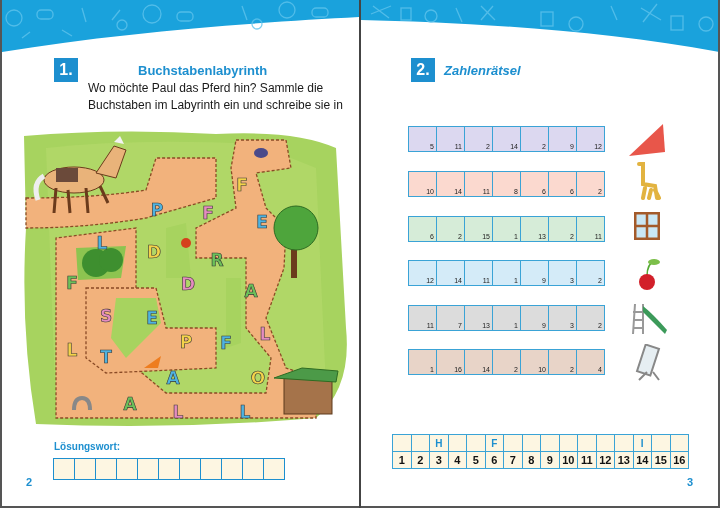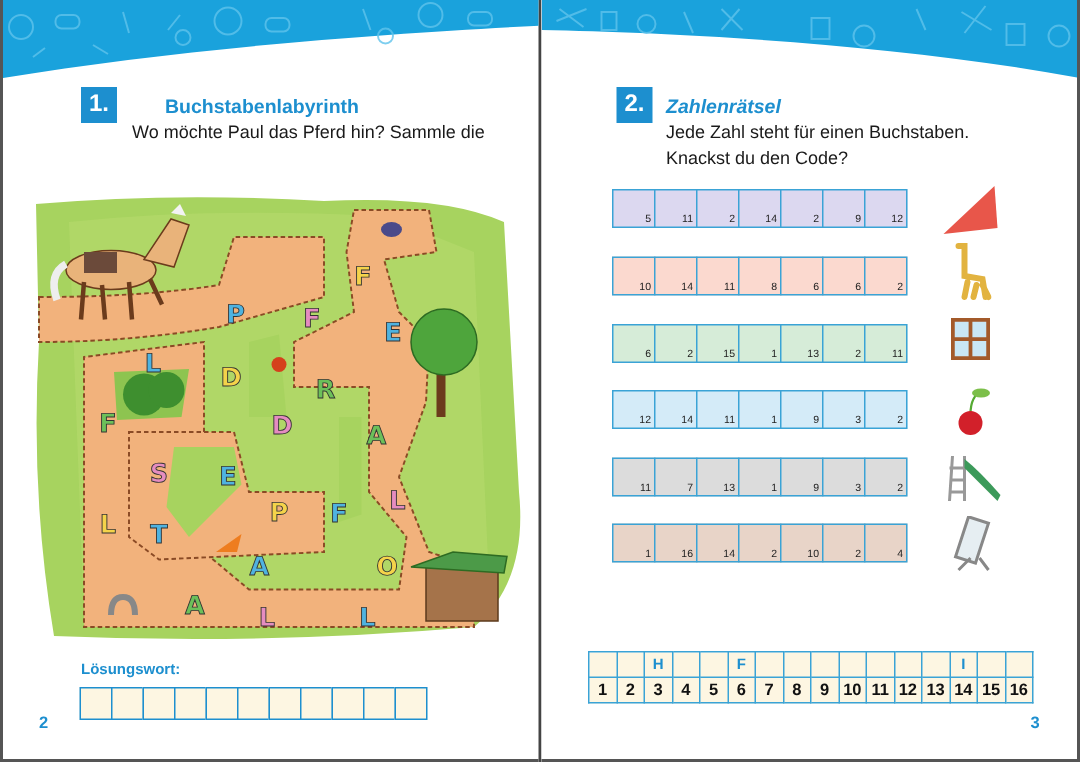--- a/index.html
+++ b/index.html
@@ -45,23 +45,24 @@
           <rect x="175" y="12" width="16" height="9" rx="4"></rect>
           <rect x="310" y="8" width="16" height="9" rx="4"></rect>
         <path d="M80 8 l4 14 M110 20 l8 -10 M240 6 l5 14 M60 30 l10 6 M20 38 l8 -6"></path>
         <circle cx="120" cy="25" r="5"></circle>
           <circle cx="255" cy="24" r="5"></circle>
       </g>
     </svg>
   </div>
 
   <div class="num-badge" style="left:52px;top:58px;">1.</div>
-  <div class="task-title" style="left:72px;top:63px;padding-left:36px;">Buchstabenlabyrinth</div>
+  <div class="task-title" style="left:100px;top:63px;padding-left:36px;">Buchstabenlabyrinth</div>
   <div class="task-text" style="left:86px;top:80px;">
     <div>Wo möchte Paul das Pferd hin? Sammle die</div>
+    <div>Buchstaben im Labyrinth ein und schreibe sie in</div>
   </div>
 
   <div class="maze">
     <svg width="336" height="302" viewBox="0 0 336 302">
 
       <path d="M8 8 Q100 0 200 6 Q280 2 320 20 L330 200 Q336 260 300 290 Q160 302 20 296 Q4 200 10 100 Z" fill="#a7d35f"></path>
       <path d="M30 20 Q120 10 240 16 L300 40 L310 260 Q200 290 40 284 Z" fill="#b5db6c" opacity="0.6"></path>
 
       <g fill="#f2b27c" stroke="#8a4a25" stroke-width="1.3" stroke-dasharray="3 2">
         <path d="M10 70 Q80 70 130 62 L140 30 L200 30 L200 70 L130 90 Q70 100 10 100 Z"></path>
@@ -159,24 +160,20 @@
         <circle cx="70" cy="16" r="6"></circle>
           <circle cx="215" cy="24" r="7"></circle>
           <circle cx="345" cy="24" r="7"></circle>
         <path d="M95 8 l6 14 M250 6 l6 14"></path>
       </g>
     </svg>
   </div>
 
   <div class="num-badge" style="left:50px;top:58px;">2.</div>
   <div class="task-title" style="left:83px;top:63px;font-style:italic;">Zahlenrätsel</div>
-  <div class="task-text" style="left:83px;top:80px;">
-    <div>Jede Zahl steht für einen Buchstaben.</div>
-    <div>Knackst du den Code?</div>
-  </div>
 
   <div class="code-row" style="top:126px;">
     <div class="cell" style="background:#dcd8f0">
         <span>5</span>
       </div>
     <div class="cell" style="background:#dcd8f0">
         <span>11</span>
       </div>
     <div class="cell" style="background:#dcd8f0">
         <span>2</span>

